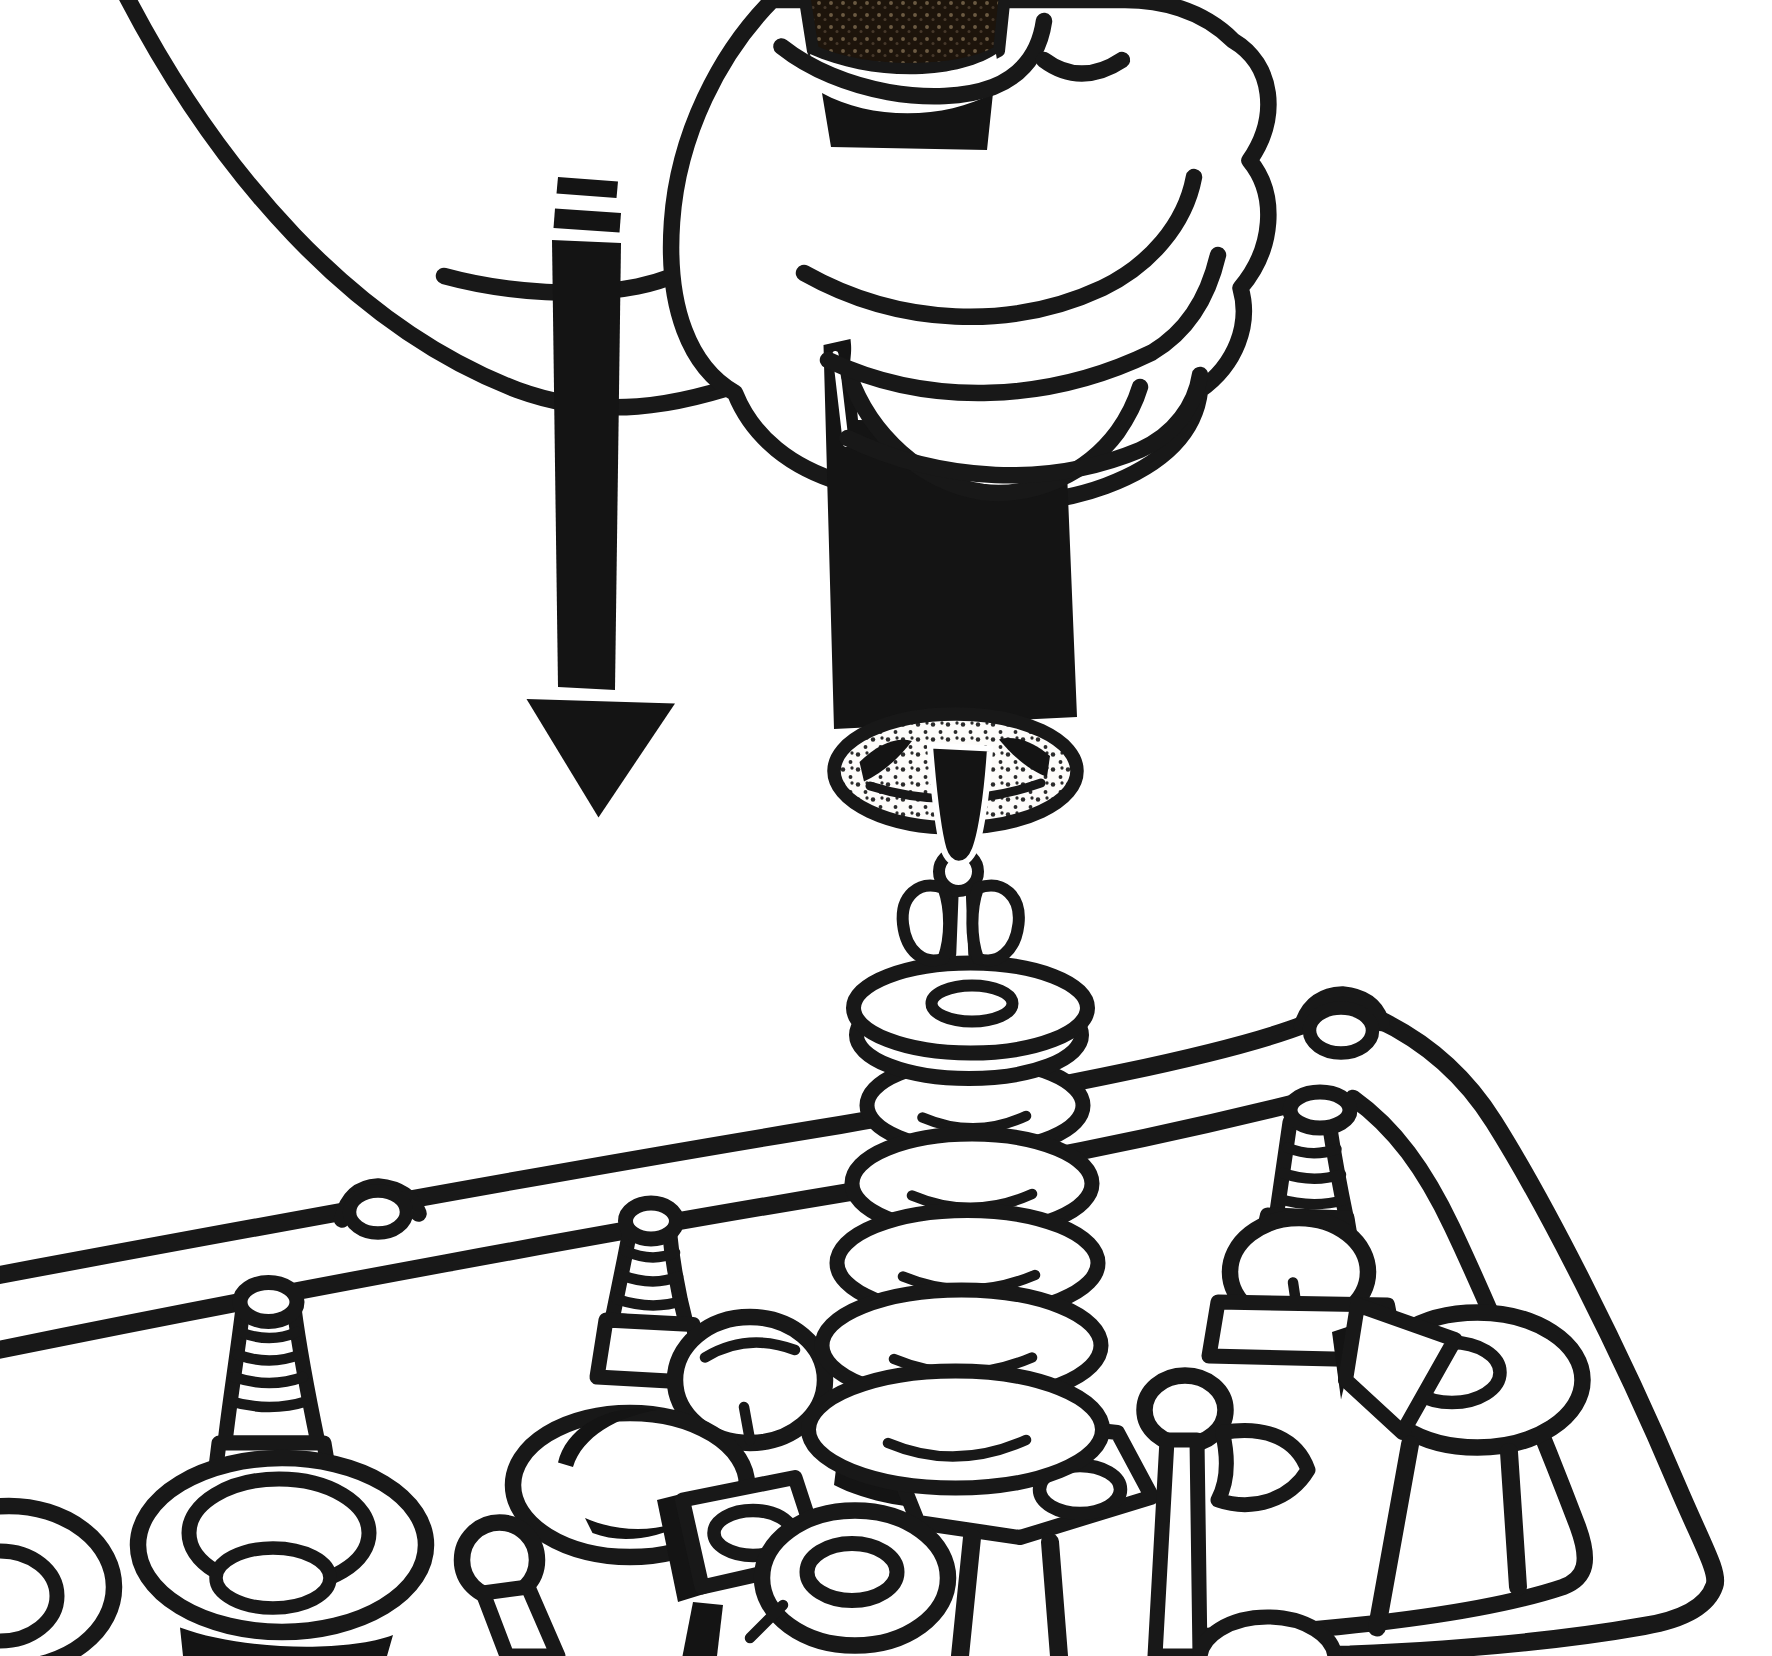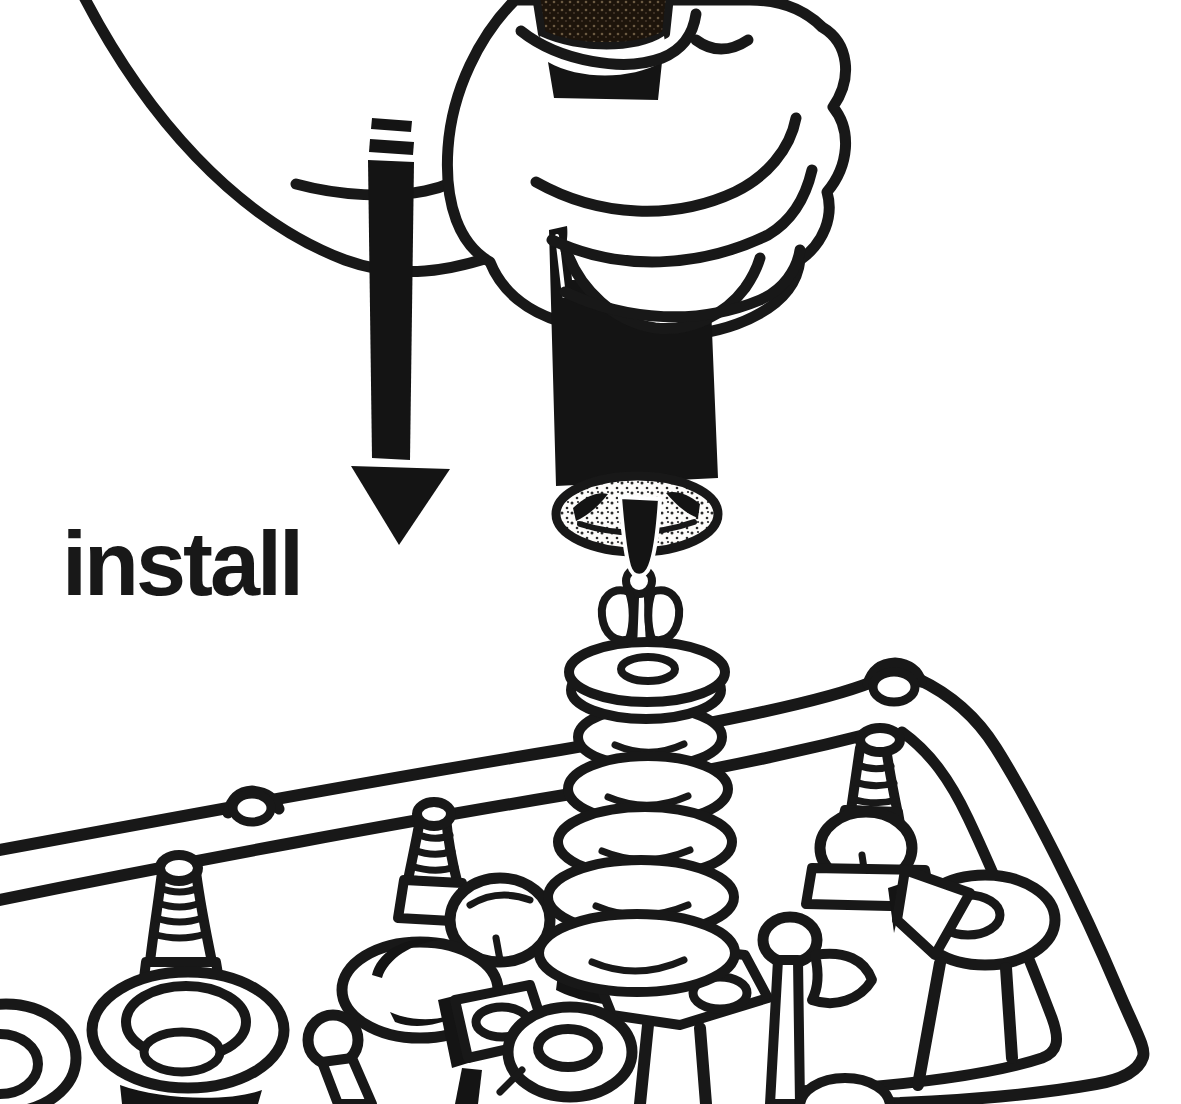--- a/index.html
+++ b/index.html
@@ -205,15 +205,14 @@
 
   <g>
     <path class="ln" d="M 521,31 C 560,62 625,72 662,58 C 682,50 693,35 696,14"></path>
     <path class="ln" d="M 696,40 C 712,52 730,52 748,40"></path>
     <path class="ln" d="M 536,182 C 600,218 675,220 735,192 C 766,177 790,150 796,118"></path>
     <path class="ln" d="M 552,240 C 620,272 700,268 768,235 C 790,222 805,200 812,170"></path>
     <path class="ln" d="M 565,292 C 628,322 700,325 760,300 C 783,290 797,270 800,250"></path>
   </g>
 </svg>
 
-<div class="install-label">install</div>
 
 </div>
 
 </body></html>

